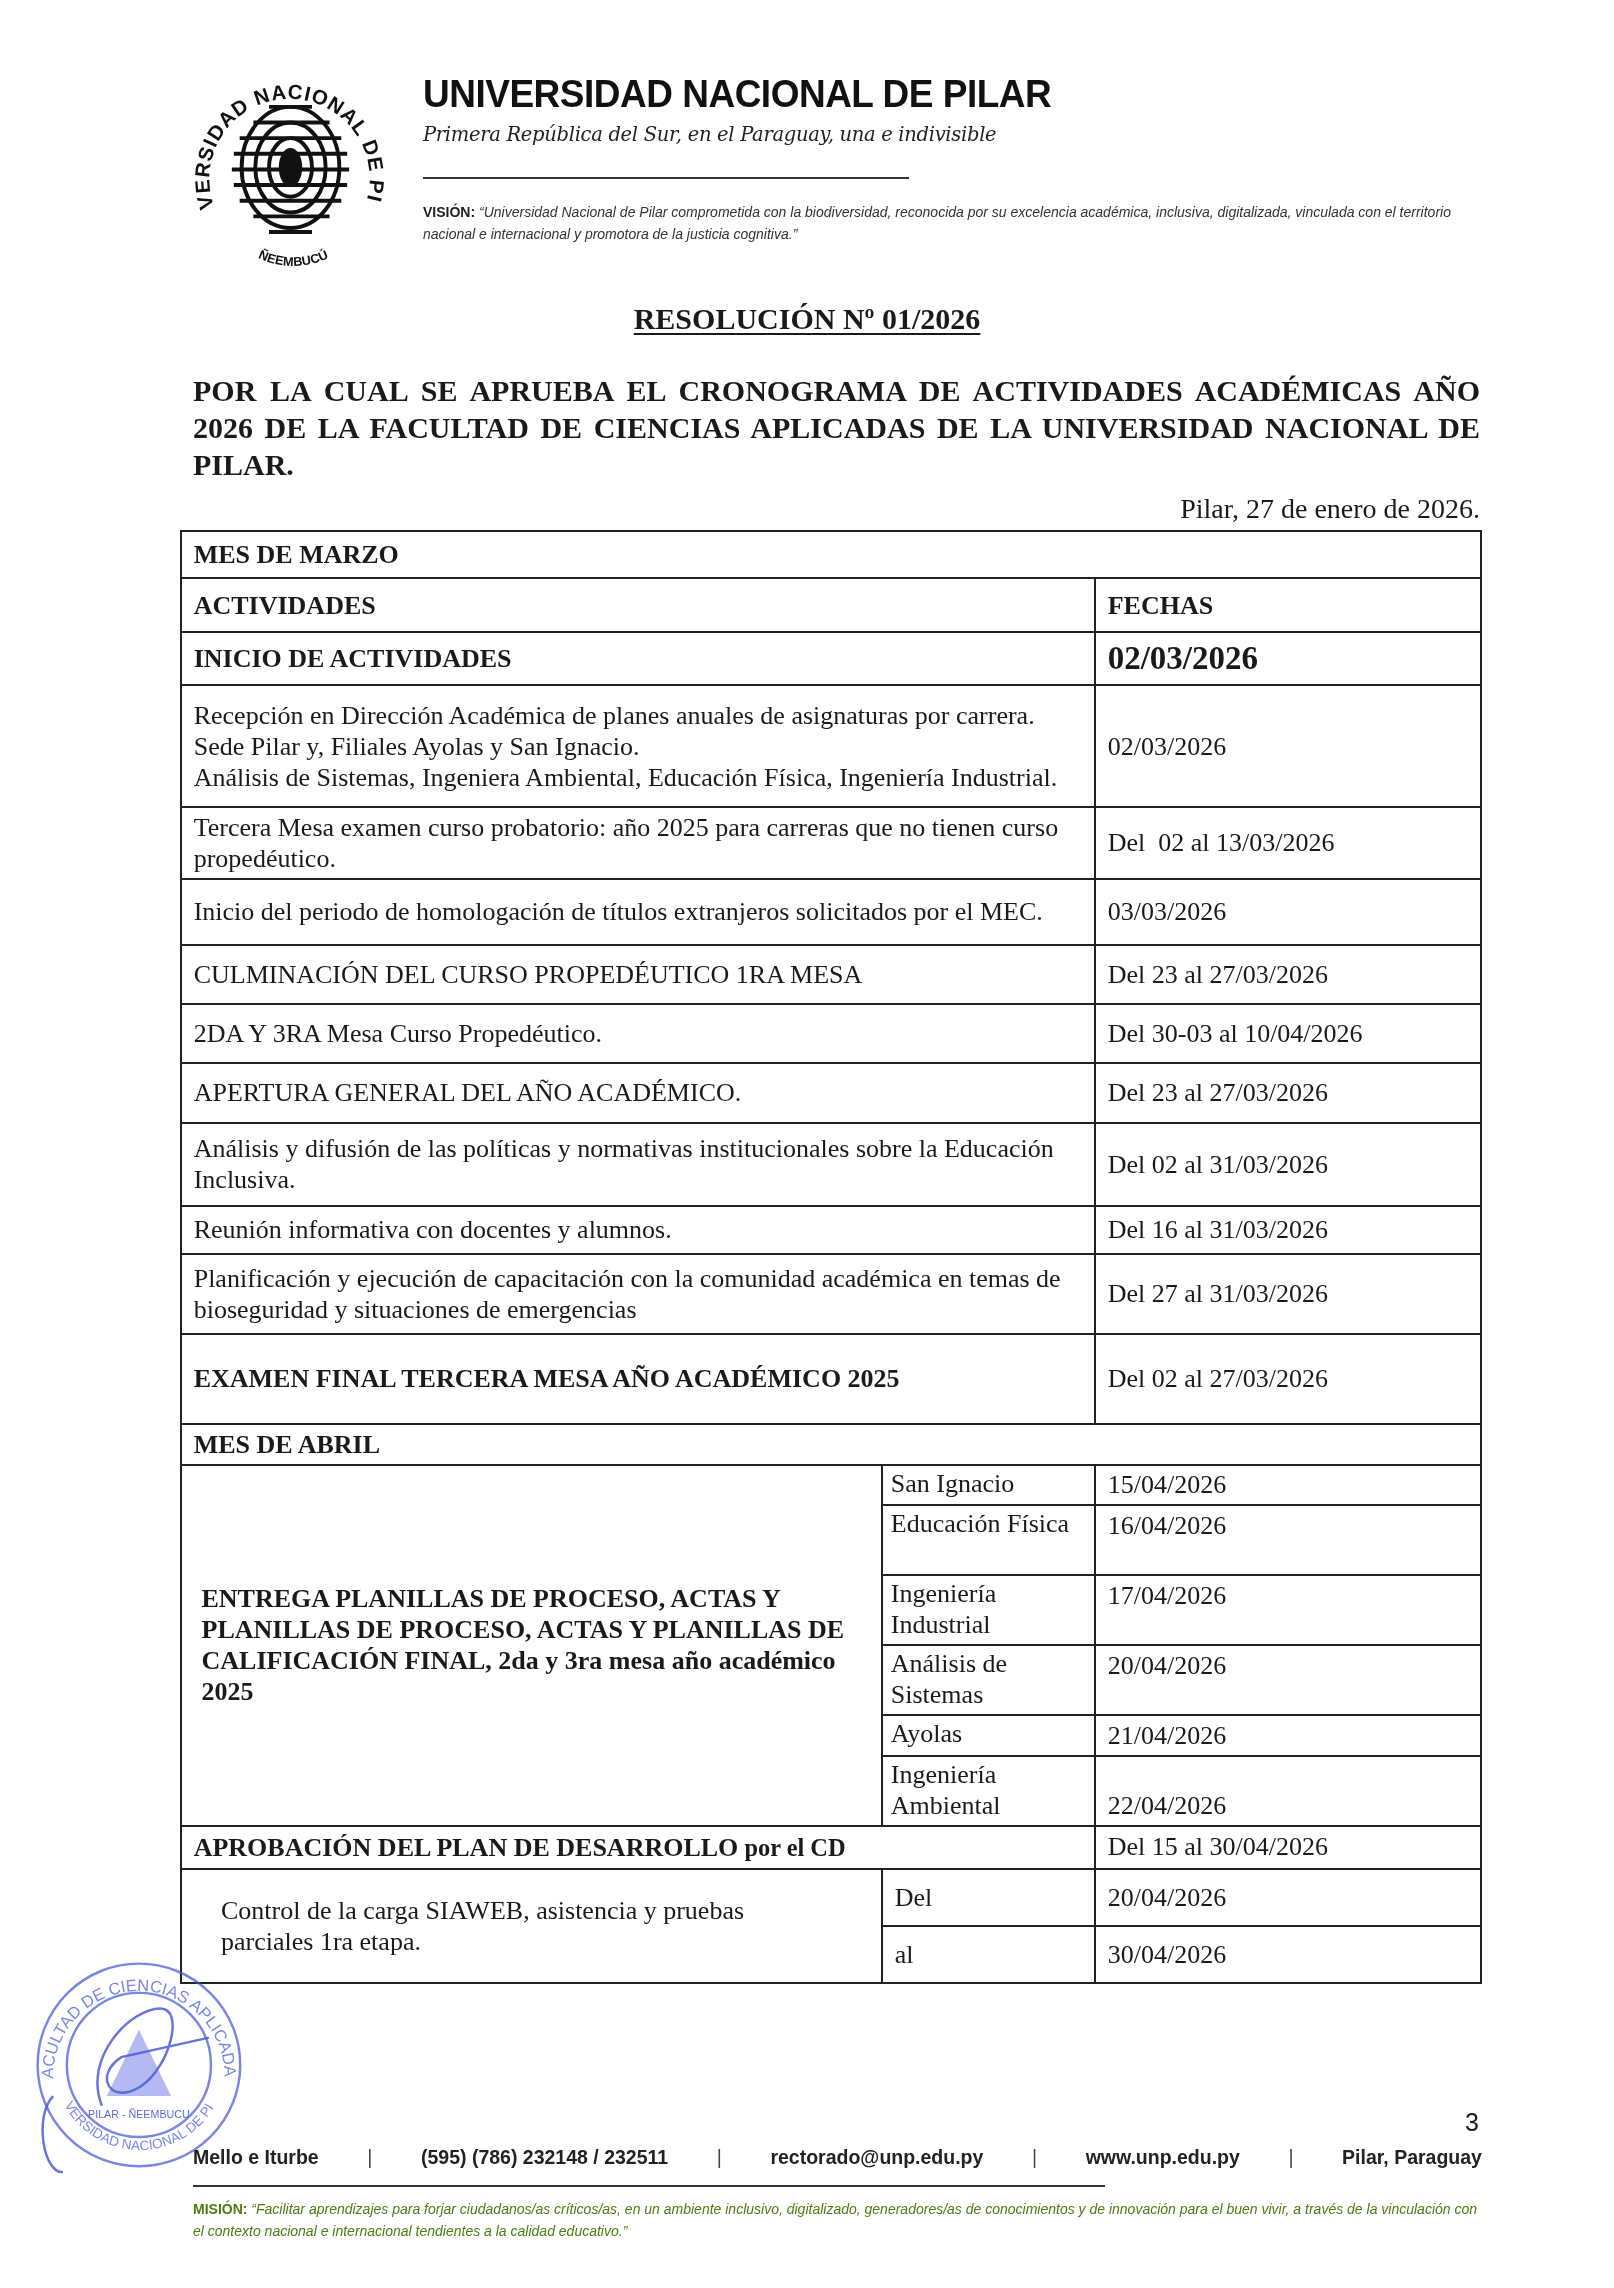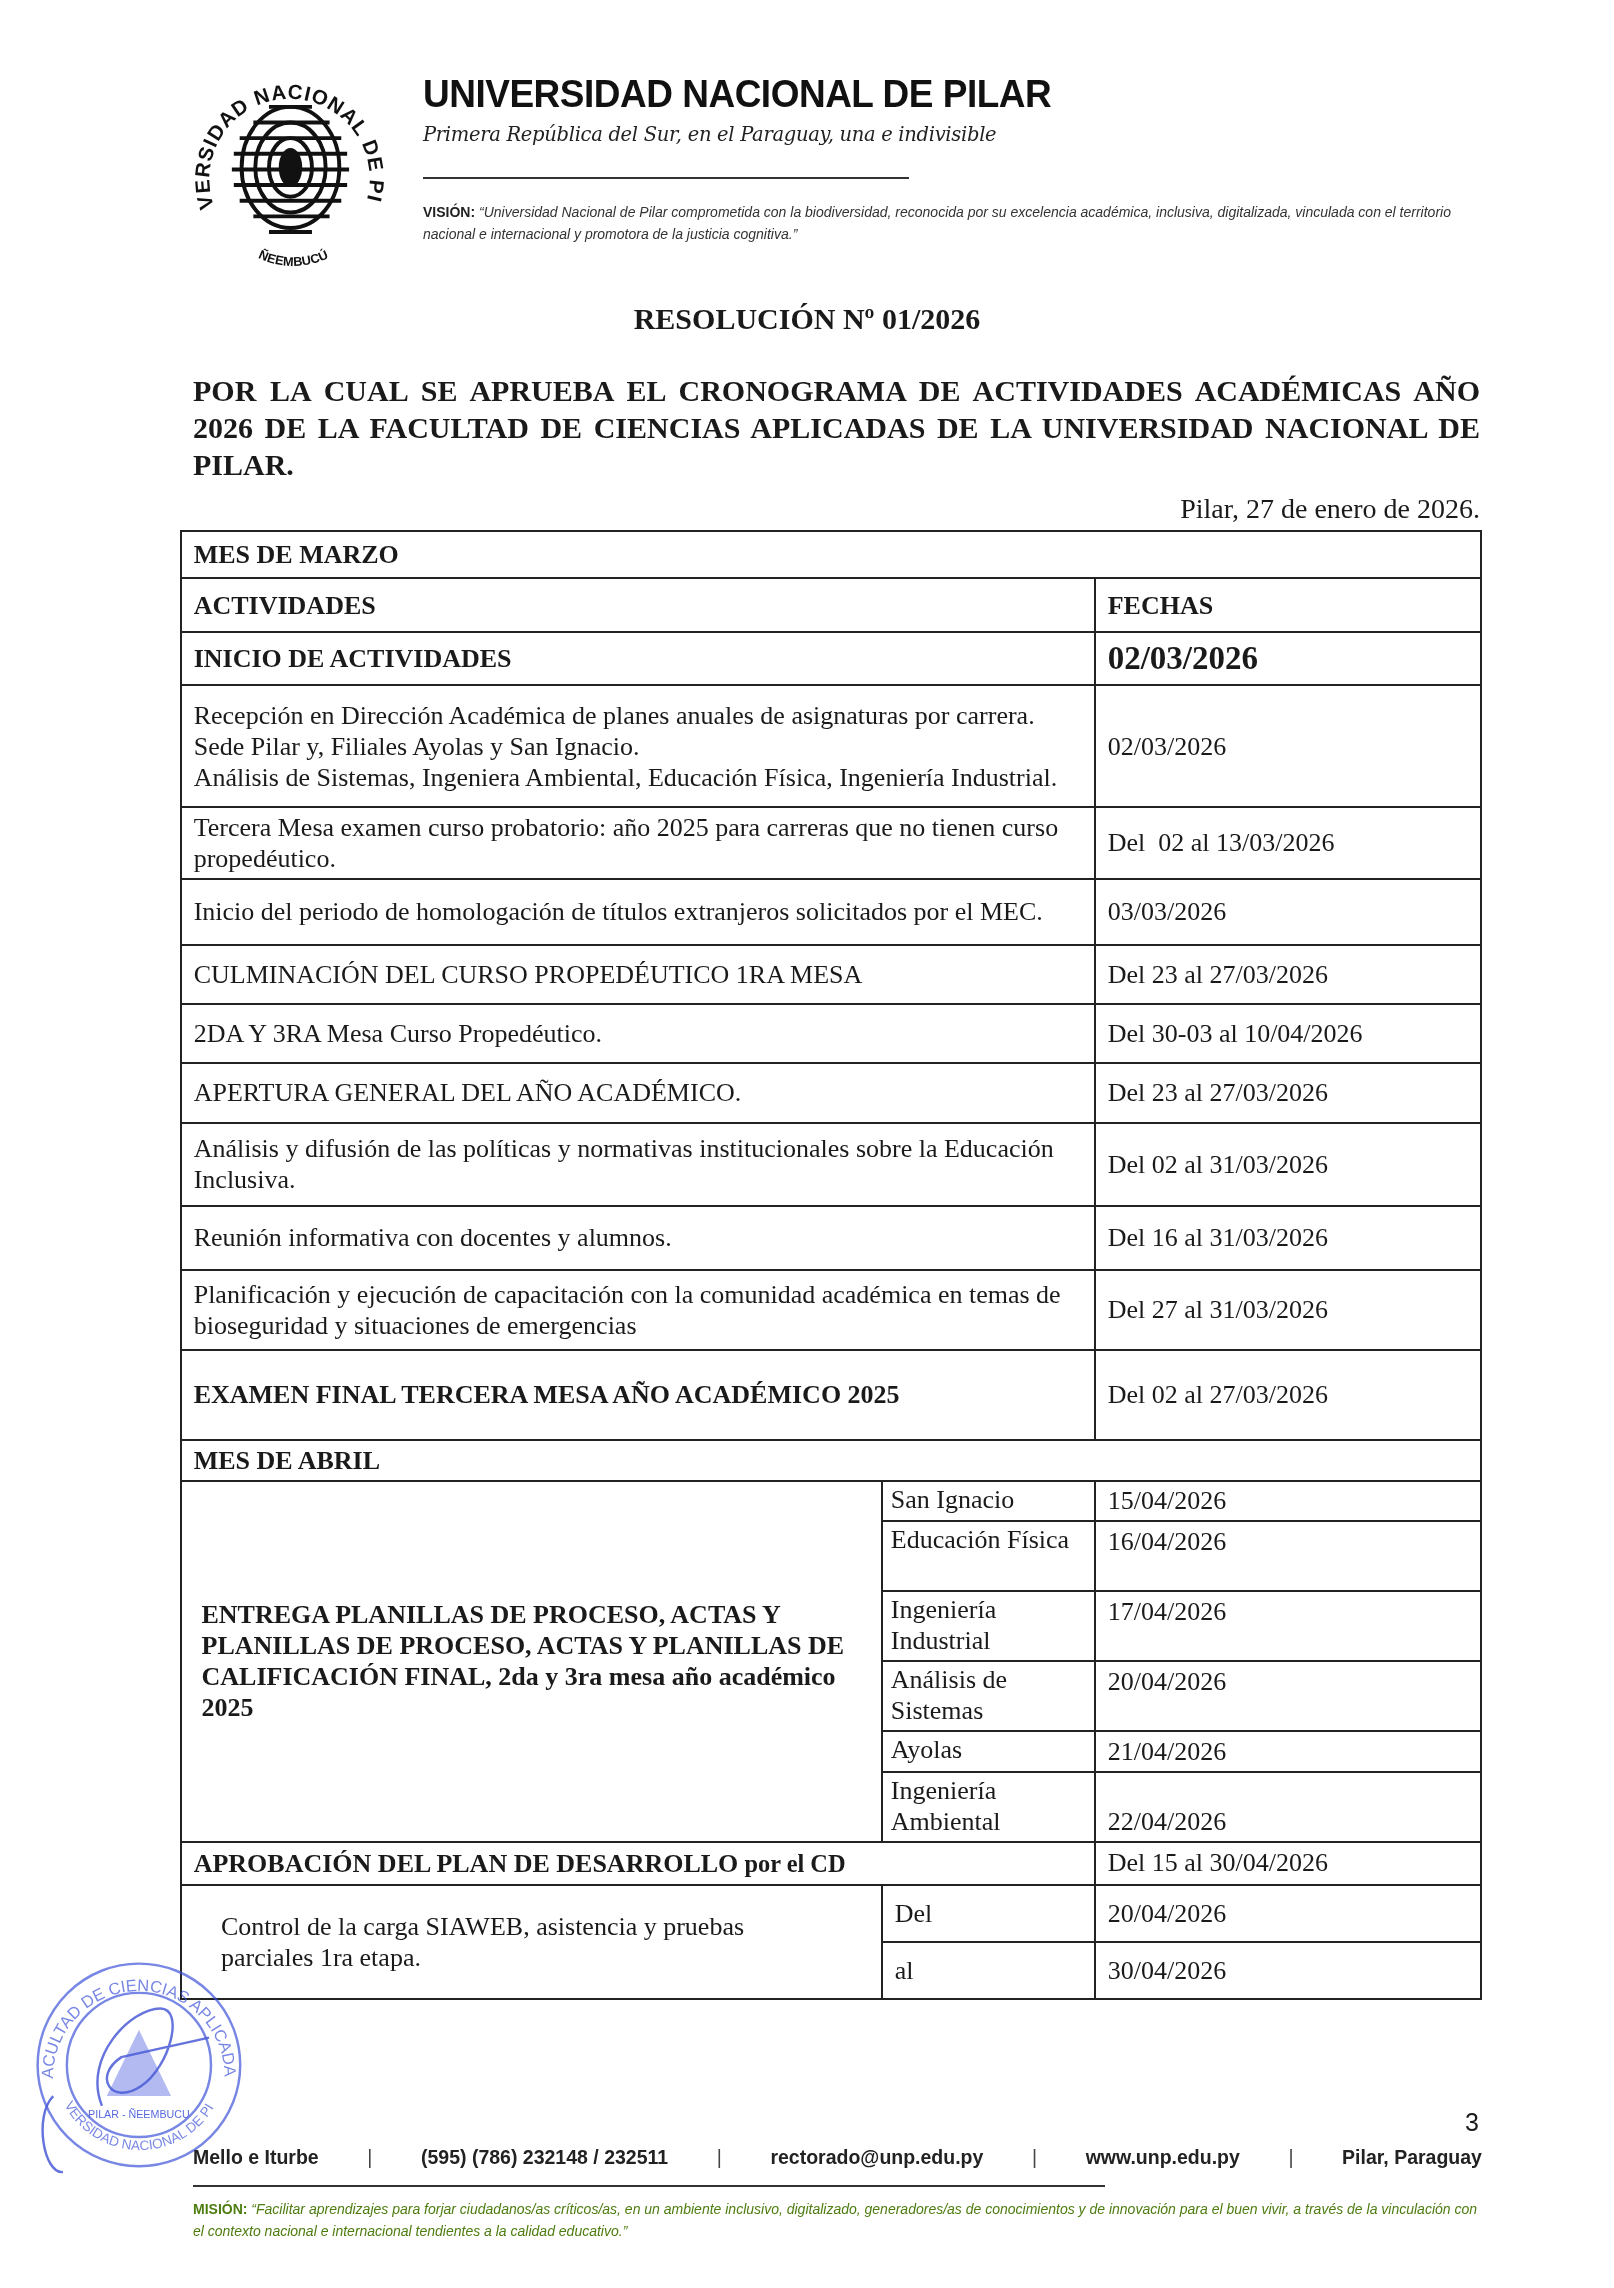--- a/index.html
+++ b/index.html
@@ -8,21 +8,21 @@
   
   .logo { position: absolute; left: 183px; top: 60px; width: 213px; height: 213px; }
   .uni-name { position: absolute; left: 423px; top: 72px; font-family: "Liberation Sans", sans-serif; font-weight: bold; font-size: 37px; letter-spacing: -0.5px; color: #111; transform: scaleY(1.05); transform-origin: left top; }
   .motto { position: absolute; left: 423px; top: 123px; font-family: "DejaVu Serif", serif; font-style: italic; font-size: 19.5px; color: #222; letter-spacing: -0.3px; }
   .header-rule { position: absolute; left: 423px; top: 177px; width: 486px; height: 2px; background: #333; }
   .vision { position: absolute; left: 423px; top: 201px; width: 1063px; font-family: "Liberation Sans", sans-serif; font-size: 14px; line-height: 22.4px; color: #333; font-style: italic; }
   .vision b { font-style: normal; font-weight: bold; color: #222; }
 
   
   .res-title { position: absolute; left: 0; width: 1614px; top: 302px; text-align: center; font-family: "Liberation Serif", serif; font-weight: bold; font-size: 30px; }
-  .res-title span { text-underline-offset: 3.9px; text-decoration-thickness: 2px; text-align: right; }
+  .res-title span { text-decoration: underline; text-underline-offset: 3.9px; text-decoration-thickness: 2px; text-align: right; }
   .subject { position: absolute; left: 193px; width: 1287px; top: 372px; font-family: "Liberation Serif", serif; font-weight: bold; font-size: 30px; line-height: 37px; text-align: justify; text-align-last: left; }
   .date-line { position: absolute; right: 134px; top: 493px; font-family: "Liberation Serif", serif; font-size: 28px; }
 
   
   table.sched { position: absolute; left: 180px; top: 530px; width: 1300px; border-collapse: collapse; font-family: "Liberation Serif", serif; font-size: 26px; color: #1a1a1a; table-layout: fixed; }
   table.sched td { border: 2px solid #222; padding: 3.9px 11.7px; vertical-align: middle; line-height: 31px; }
   .c { }
   .b { font-weight: bold; }
   .big { font-size: 33px; }
   .top { vertical-align: top !important; }
@@ -126,21 +126,21 @@
         <td class="c" style="white-space:pre">Del 30-03 al 10/04/2026</td>
       </tr>
       <tr style="height:60px">
         <td colspan="2" style="white-space:pre-line">APERTURA GENERAL DEL AÑO ACADÉMICO.</td>
         <td class="c" style="white-space:pre">Del 23 al 27/03/2026</td>
       </tr>
       <tr style="height:83px">
         <td colspan="2" style="white-space:pre-line">Análisis y difusión de las políticas y normativas institucionales sobre la Educación Inclusiva.</td>
         <td class="c" style="white-space:pre">Del 02 al 31/03/2026</td>
       </tr>
-      <tr style="height:64px">
+      <tr style="height:48px">
         <td colspan="2" style="white-space:pre-line">Reunión informativa con docentes y alumnos.</td>
         <td class="c" style="white-space:pre">Del 16 al 31/03/2026</td>
       </tr>
       <tr style="height:80px">
         <td colspan="2" style="white-space:pre-line">Planificación y ejecución de capacitación con la comunidad académica en temas de bioseguridad y situaciones de emergencias</td>
         <td class="c" style="white-space:pre">Del 27 al 31/03/2026</td>
       </tr>
       <tr style="height:90px">
         <td colspan="2" class="c b">EXAMEN FINAL TERCERA MESA AÑO ACADÉMICO 2025</td>
         <td class="c">Del 02 al 27/03/2026</td>

